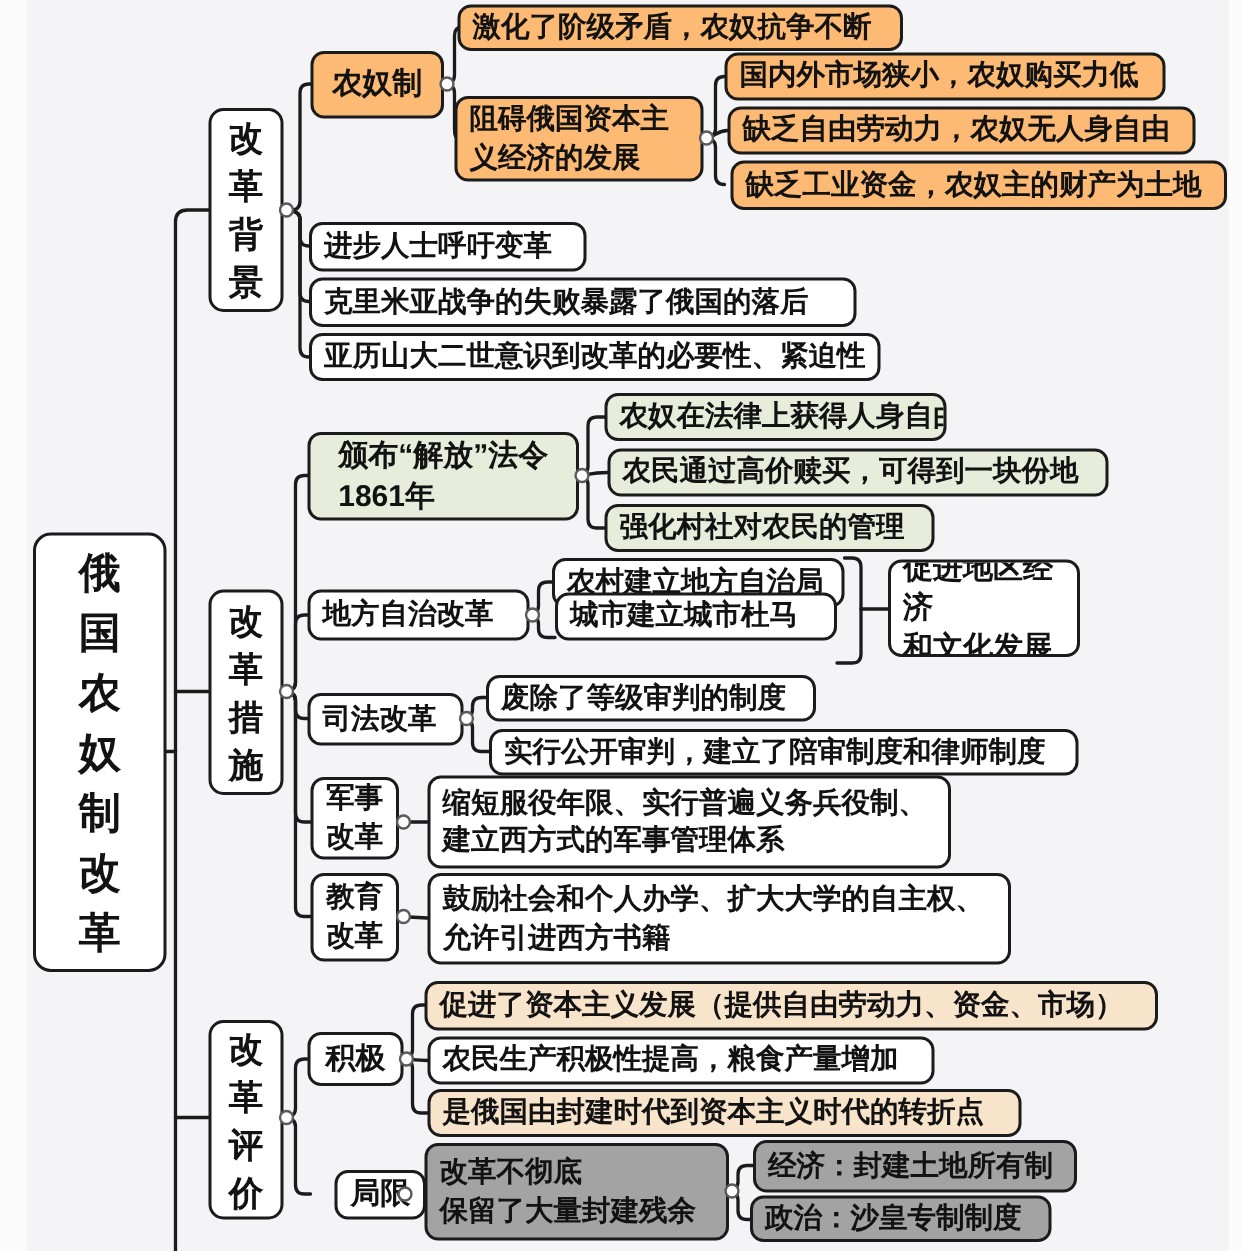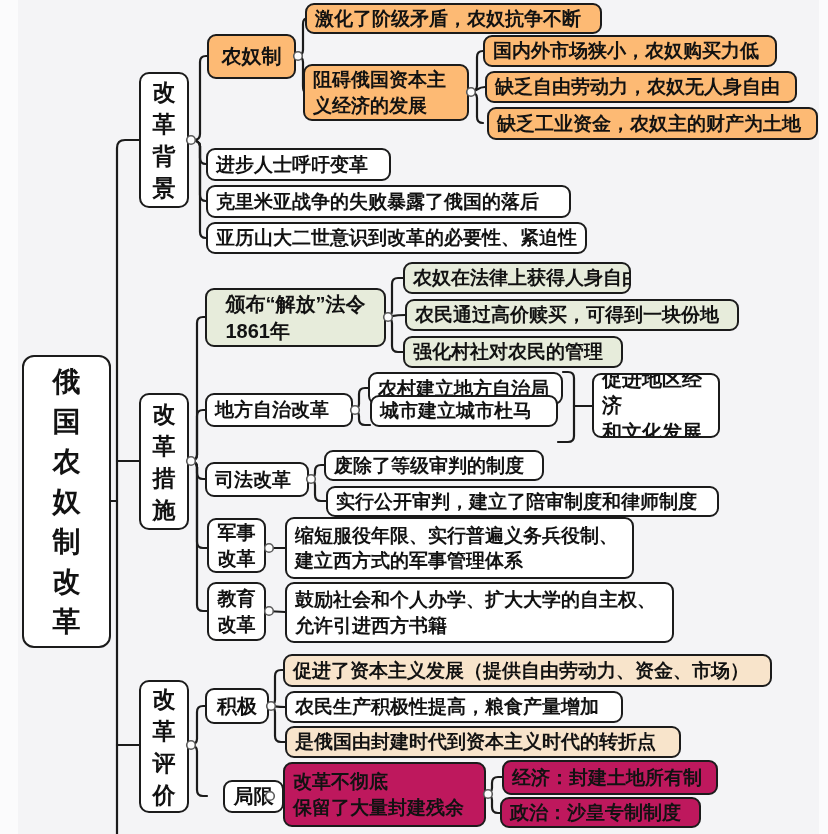--- a/index.html
+++ b/index.html
@@ -20,21 +20,21 @@
     font-size:19px;line-height:1.33;
     padding:0 8px;overflow:hidden;
     white-space:pre-line;
     background:#ffffff;
   }
   .one{white-space:pre;}
   .center{justify-content:center;}
   .pink{background:#fdba74;}
   .green{background:#e7ecdb;}
   .peach{background:#f8e4cb;}
-  .lav{background:#be185d;}
+  .lav{background:#a3a3a3;}
   .white{background:#ffffff;}
   .vbox{
     word-break:break-all;white-space:normal;
     justify-content:center;text-align:center;
     font-weight:700;border-radius:10px;
   }
   .branch{font-size:23px;line-height:32px;padding:0 11px;}
   .root{font-size:28px;line-height:40px;padding:0 26px;border-width:2.6px;border-radius:12px;}
   .f20{font-size:20px;}
 </style>

